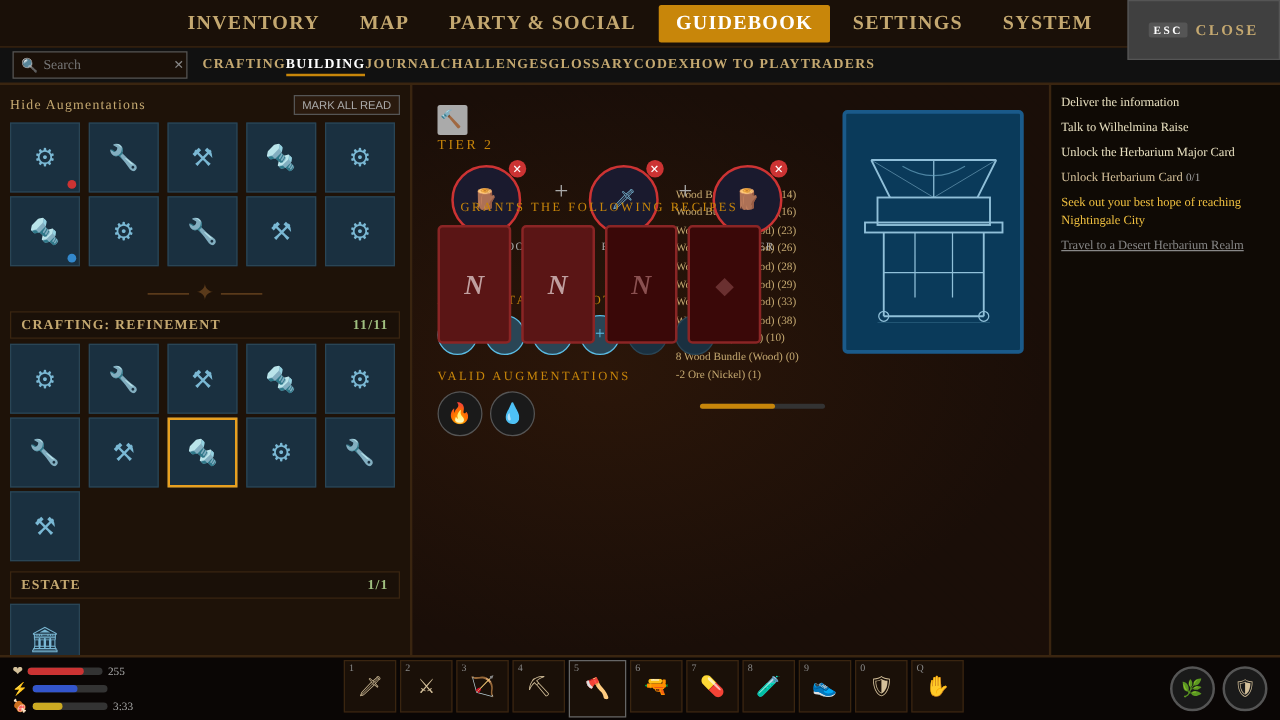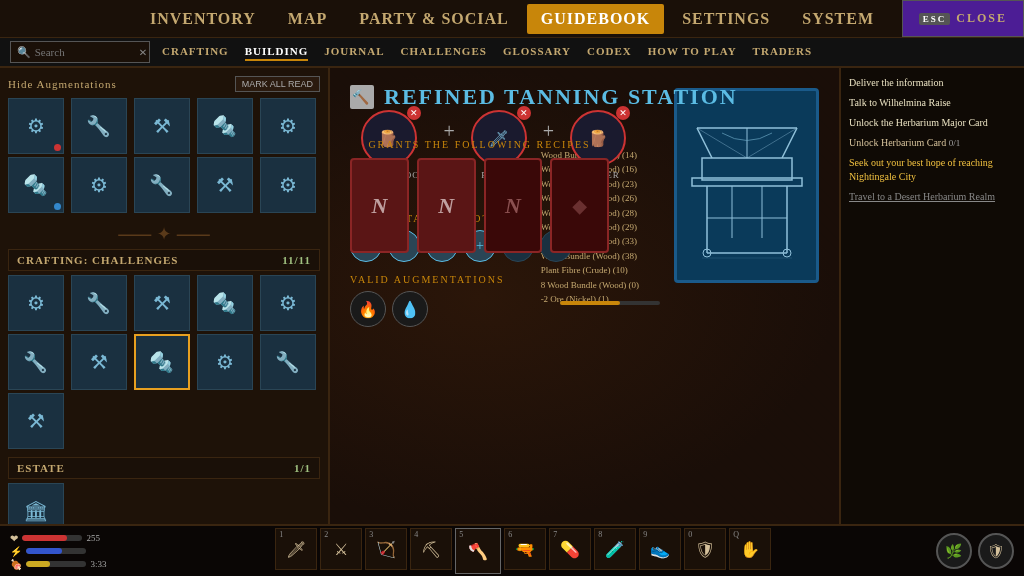--- a/index.html
+++ b/index.html
@@ -38,23 +38,23 @@
     }
     .nav-btn.active {
       background: #c8860a;
       color: #fff;
       border-radius: 2px;
     }
     .close-btn {
       position: absolute;
       right: 0;
       top: 0;
-      height: 37px;
+      height: 48px;
       padding: 0 16px;
-      background: #4c1d95;
+      background: #404040;
       border: 1px solid #555;
       color: #c4a870;
       font-size: 12px;
       font-weight: bold;
       letter-spacing: 2px;
       cursor: pointer;
       display: flex;
       align-items: center;
       gap: 6px;
     }
@@ -90,21 +90,21 @@
     .search-wrap input {
       background: transparent;
       border: none;
       outline: none;
       color: #aaa;
       font-size: 11px;
       width: 100px;
       font-family: 'Georgia', serif;
     }
     .search-icon { color: #888; font-size: 11px; }
-    .sub-nav-items { display: flex; gap: 16px; }
+    .sub-nav-items { display: flex; gap: 0; }
     .sub-nav-item {
       font-size: 11px;
       font-weight: bold;
       letter-spacing: 1px;
       text-transform: uppercase;
       color: #c4a870;
       cursor: pointer;
       padding: 2px 0;
     }
     .sub-nav-item.active {
@@ -615,21 +615,21 @@
         </div>
       <div class="item-cell">
           <span class="item-icon">⚙</span>
         </div>
     </div>
 
     <div class="divider-ornament">⸺ ✦ ⸺</div>
 
     <div class="crafting-section">
       <div class="crafting-header">
-        <span>CRAFTING: CHALLENGES</span>
+        <span>CRAFTING: REFINEMENT</span>
         <span class="crafting-count">11/11</span>
       </div>
       <div class="item-grid">
         <div class="item-cell">
             <span class="item-icon">⚙</span>
           </div>
         <div class="item-cell">
             <span class="item-icon">🔧</span>
           </div>
         <div class="item-cell">
@@ -673,22 +673,22 @@
           </div>
       </div>
     </div>
   </div>
 
   <div class="detail-panel">
     <div class="detail-bg"></div>
     <div class="detail-content">
       <div class="item-name">
         <div class="item-icon-sm">🔨</div>
-        <span>REFINED TANNING STATION</span>
-      </div>
+      </div>
+      <div class="tier-label">TIER 2</div>
 
       <div class="ingredients-row">
         <div class="ingredient">
           <div class="ing-bubble">
             <span class="ing-x">✕</span>
             <span class="ing-icon">🪵</span>
           </div>
           <span class="ing-label">CARVED WOOD</span>
           <span class="ing-count">x4</span>
         </div>

